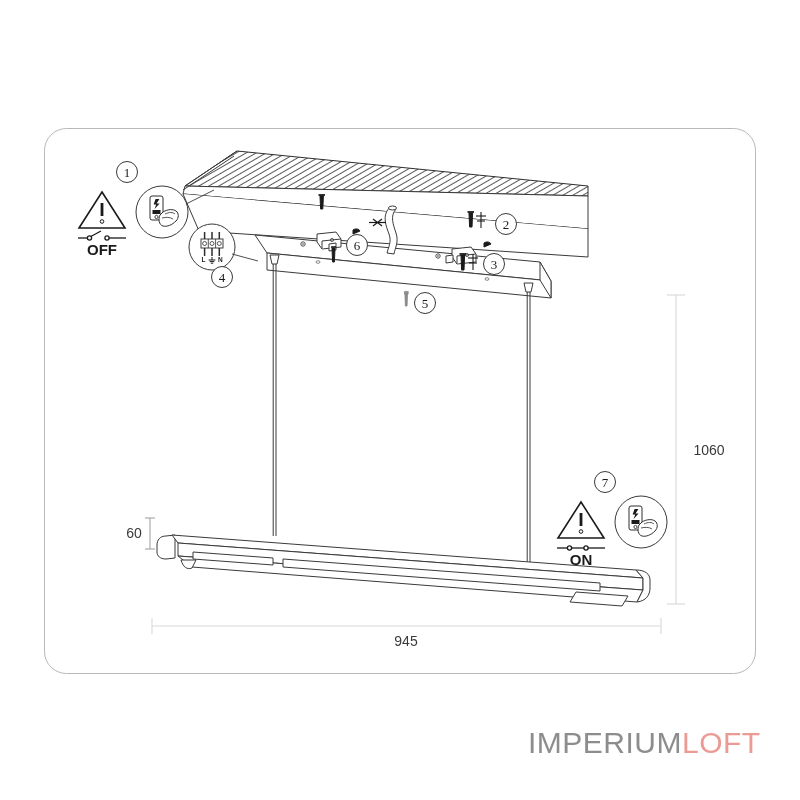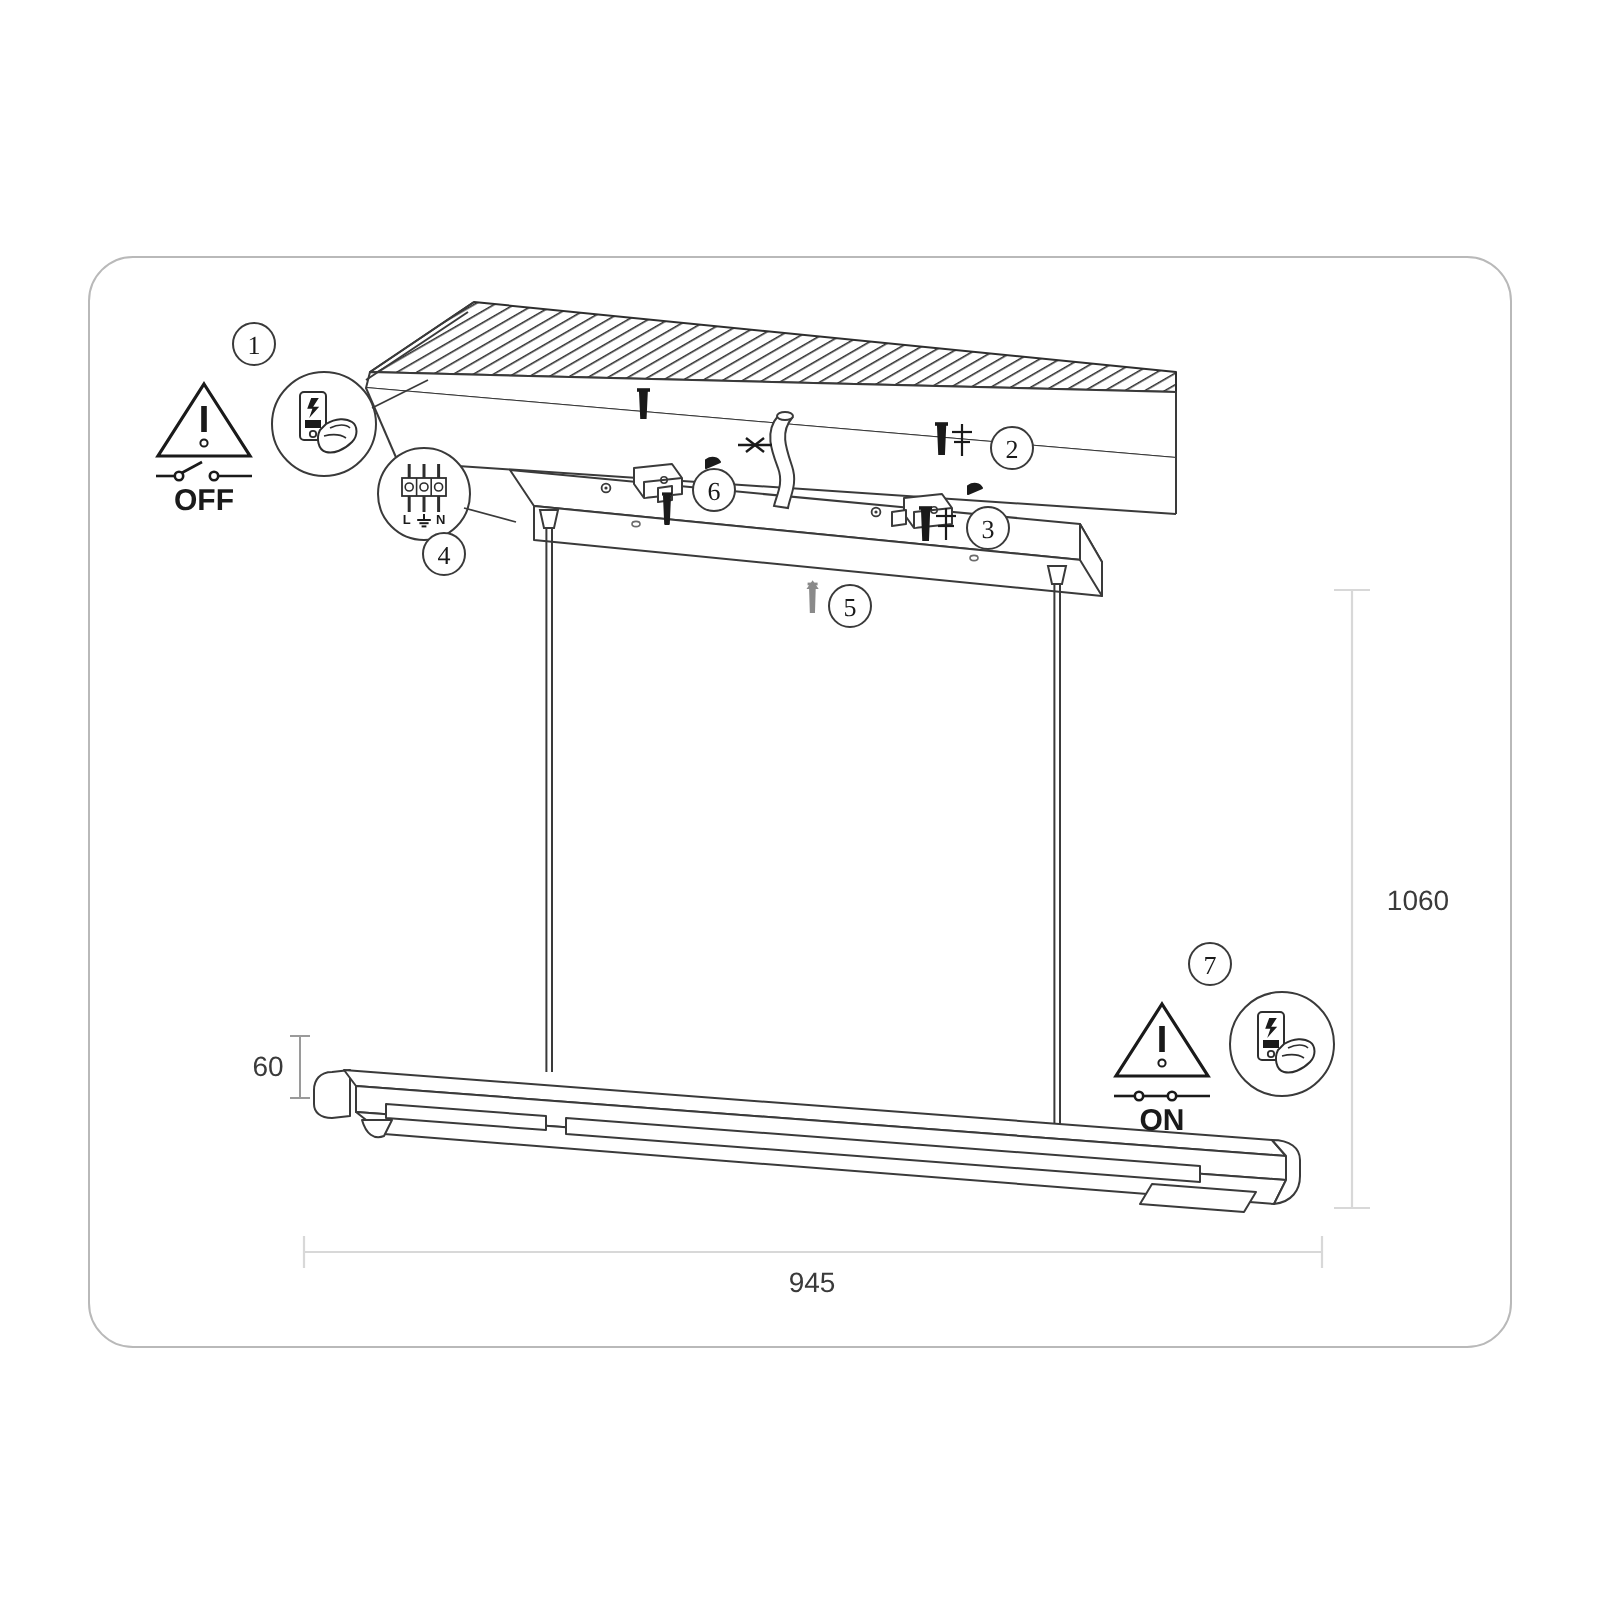--- a/index.html
+++ b/index.html
@@ -331,14 +331,17 @@
 
     <g stroke="#9a9a9a" stroke-width="1" fill="none">
       <line x1="150" y1="518" x2="150" y2="549"></line>
       <line x1="145" y1="518" x2="155" y2="518"></line>
       <line x1="145" y1="549" x2="155" y2="549"></line>
     </g>
     <text x="134" y="538" font-family="Liberation Sans, sans-serif" font-size="14" fill="#3a3a3a" text-anchor="middle">60</text>
 
   </svg>
 
+  <div class="brand">
+    <span class="b1">IMPERIUM</span><span class="b2">LOFT</span>
+  </div>
 
 </div>
 
 </body></html>

